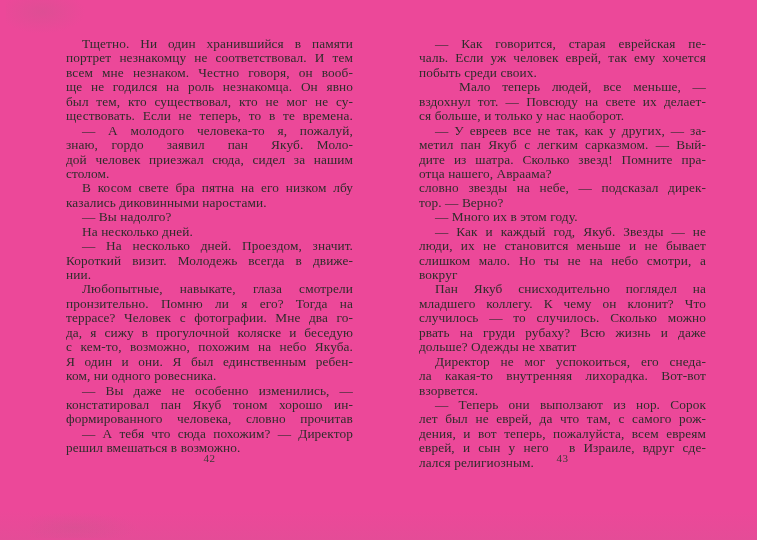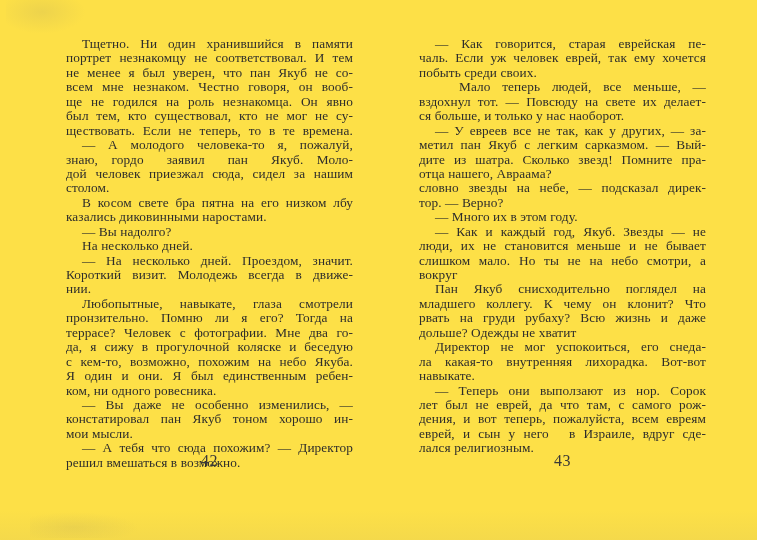--- a/index.html
+++ b/index.html
@@ -11,21 +11,21 @@
     width: 757px;
     height: 540px;
     position: relative;
     overflow: hidden;
     font-family: "Liberation Serif", "DejaVu Serif", serif;
     color: #2e2d2b;
   }
   .book {
     position: absolute;
     inset: 0;
-    background: #fde047;
+    background: #ec4899;
   }
   
   .smudge-top-left {
     position: absolute;
     left: 6px; top: 0;
     width: 80px; height: 34px;
     background: radial-gradient(ellipse at 45% 35%, rgba(120,118,115,0.12), rgba(120,118,115,0) 70%);
     pointer-events: none;
   }
   .bottom-wash {
@@ -75,36 +75,35 @@
   }
   .ind0 { padding-left: 0; }
   .ind1 { padding-left: 16px; }
   .ind2 { padding-left: 40px; }
   .page-number {
     position: absolute;
     top: 452px;
     left: 0;
     width: 287px;
     text-align: center;
-    font-size: 16px;
+    font-size: 11px;
     letter-spacing: 0.5px;
     color: #3a3937;
   }
 </style>
 </head>
 <body>
 
 <div class="book">
   <div class="smudge-top-left"></div>
 
   <div class="page page-left">
     <div class="text-col" id="col-left">
         <div class="line ind1 just">Тщетно. Ни один хранившийся в памяти</div>
         <div class="line ind0 just">портрет незнакомцу не соответствовал. И тем</div>
-        <div class="line ind0 just">не менее я был уверен, что пан Якуб не со-</div>
         <div class="line ind0 just">всем мне незнаком. Честно говоря, он вооб-</div>
         <div class="line ind0 just">ще не годился на роль незнакомца. Он явно</div>
         <div class="line ind0 just">был тем, кто существовал, кто не мог не су-</div>
         <div class="line ind0 just">ществовать. Если не теперь, то в те времена.</div>
         <div class="line ind1 just">— А молодого человека-то я, пожалуй,</div>
         <div class="line ind0 just">знаю,  гордо заявил пан Якуб.  Моло-</div>
         <div class="line ind0 just">дой человек приезжал сюда, сидел за нашим</div>
         <div class="line ind0">столом.</div>
         <div class="line ind1 just">В косом свете бра пятна на его низком лбу</div>
         <div class="line ind0">казались диковинными наростами.</div>
@@ -115,21 +114,21 @@
         <div class="line ind0">нии.</div>
         <div class="line ind1 just">Любопытные, навыкате, глаза смотрели</div>
         <div class="line ind0 just">пронзительно. Помню ли я его? Тогда на</div>
         <div class="line ind0 just">террасе? Человек с фотографии. Мне два го-</div>
         <div class="line ind0 just">да, я сижу в прогулочной коляске и беседую</div>
         <div class="line ind0 just">с кем-то, возможно, похожим на небо Якуба.</div>
         <div class="line ind0 just">Я один и они. Я был единственным ребен-</div>
         <div class="line ind0">ком, ни одного ровесника.</div>
         <div class="line ind1 just">— Вы даже не особенно изменились, —</div>
         <div class="line ind0 just">констатировал пан Якуб тоном хорошо ин-</div>
-        <div class="line ind0">мои мысли.</div>
+        <div class="line ind0 just">формированного человека, словно прочитав</div>
         <div class="line ind1 just">— А тебя что сюда похожим? — Директор</div>
         <div class="line ind0">решил вмешаться в возможно.</div>
       </div>
     <div class="page-number">42</div>
   </div>
 
   <div class="page page-right">
     <div class="text-col" id="col-right">
         <div class="line ind1 just">— Как говорится, старая еврейская пе-</div>
         <div class="line ind0 just">чаль. Если уж человек еврей, так ему хочется</div>
@@ -143,25 +142,26 @@
         <div class="line ind0">отца нашего, Авраама?</div>
         <div class="line ind0 just">словно звезды на небе, — подсказал дирек-</div>
         <div class="line ind0">тор. — Верно?</div>
         <div class="line ind1">— Много их в этом году.</div>
         <div class="line ind1 just">— Как и каждый год, Якуб. Звезды — не</div>
         <div class="line ind0 just">люди, их не становится меньше и не бывает</div>
         <div class="line ind0 just">слишком мало. Но ты не на небо смотри, а</div>
         <div class="line ind0">вокруг</div>
         <div class="line ind1 just">Пан Якуб снисходительно поглядел на</div>
         <div class="line ind0 just">младшего коллегу. К чему он клонит? Что</div>
+        <div class="line ind0 just">случилось — то случилось. Сколько можно</div>
         <div class="line ind0 just">рвать на груди рубаху? Всю жизнь и даже</div>
         <div class="line ind0">дольше? Одежды не хватит</div>
         <div class="line ind1 just">Директор не мог успокоиться, его снеда-</div>
         <div class="line ind0 just">ла какая-то внутренняя лихорадка. Вот-вот</div>
-        <div class="line ind0">навыкате.</div>
+        <div class="line ind0">взорвется.</div>
         <div class="line ind1 just">— Теперь они выползают из нор. Сорок</div>
         <div class="line ind0 just">лет был не еврей, да что там, с самого рож-</div>
         <div class="line ind0 just">дения, и вот теперь, пожалуйста, всем евреям</div>
         <div class="line ind0 just">еврей, и сын у него   в Израиле, вдруг сде-</div>
         <div class="line ind0">лался религиозным.</div>
       </div>
     <div class="page-number">43</div>
   </div>
 
   <div class="smudge-bottom-left"></div>

